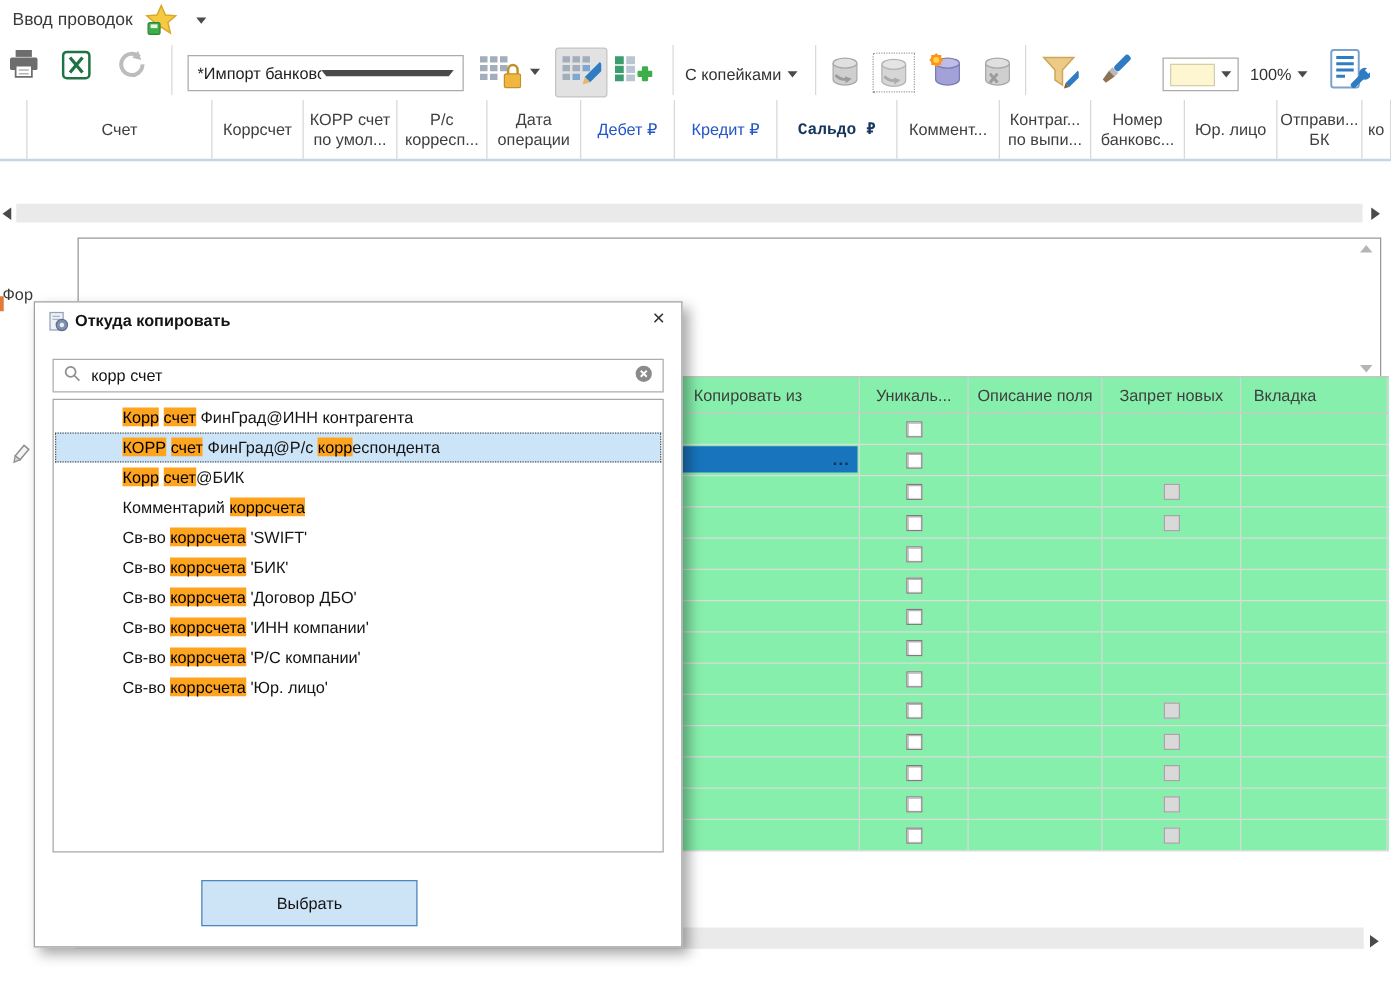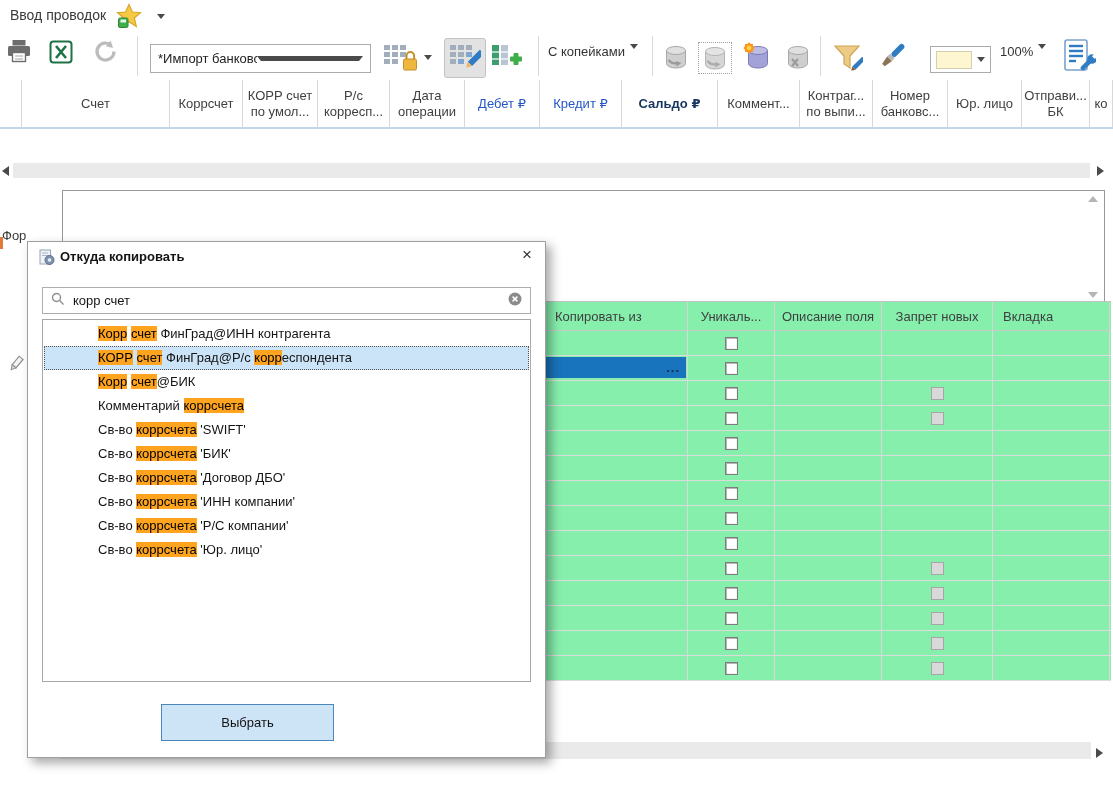--- a/index.html
+++ b/index.html
@@ -11,21 +11,21 @@
          border-right:4px solid transparent;border-top:5px solid #4a4a4a;}
   .tbtn{position:absolute;display:flex;align-items:center;justify-content:center;cursor:default;}
   .pressed{background:#e2e2e2;border:1px solid #c3c3c3;border-radius:3px;}
   .dotted-out{border:1px dotted #a0a0a0;padding:2px;}
   
   .ttl{position:absolute;left:10px;top:7px;font-size:14px;color:#3a3a3a;}
   
   .toolcombo{position:absolute;left:150px;top:44px;width:221px;height:29px;border:1px solid #ababab;
              background:#fff;display:flex;align-items:center;padding:0 7px;box-sizing:border-box;}
   .toolcombo span{flex:1;font-size:13px;color:#222;white-space:nowrap;overflow:hidden;}
-  .ddlabel{position:absolute;display:flex;align-items:flex-start;gap:5px;height:30px;color:#333;}
+  .ddlabel{position:absolute;display:flex;align-items:center;gap:5px;height:30px;color:#333;}
   .ccombo{position:absolute;left:930px;top:46px;width:61px;height:27px;border:1px solid #ababab;
           display:flex;align-items:center;justify-content:space-between;padding:0 5px;box-sizing:border-box;background:#fff;}
   .swatch{width:34px;height:16px;background:var(--swatch,#fdf6d0);border:1px solid #d4cfae;}
   
   #grid-header{position:absolute;left:0;top:80px;width:1113px;height:47px;display:flex;
                border-bottom:2px solid #c3d6e8;background:#fff;}
   .hcell{box-sizing:border-box;border-right:1px solid #d8d8d8;display:flex;flex-direction:column;
          justify-content:center;align-items:center;text-align:center;color:#3f3f3f;line-height:16px;
          font-size:13px;overflow:hidden;flex:0 0 auto;height:100%;}
   .hblue{color:#2456c8;}
@@ -270,21 +270,21 @@
       <div class="hcell" style="width: 75px;">
         <div>Дата</div>
         <div>операции</div>
       </div>
       <div class="hcell hblue" style="width: 75px;">
         <div>Дебет ₽</div>
       </div>
       <div class="hcell hblue" style="width: 82px;">
         <div>Кредит ₽</div>
       </div>
-      <div class="hcell hnavy" style="width: 96px;">
+      <div class="hcell hnavy" style="width: 96px; font-family: Liberation Mono, monospace;">
         <div>Сальдо ₽</div>
       </div>
       <div class="hcell" style="width: 82px;">
         <div>Коммент...</div>
       </div>
       <div class="hcell" style="width: 73px;">
         <div>Контраг...</div>
         <div>по выпи...</div>
       </div>
       <div class="hcell" style="width: 75px;">

